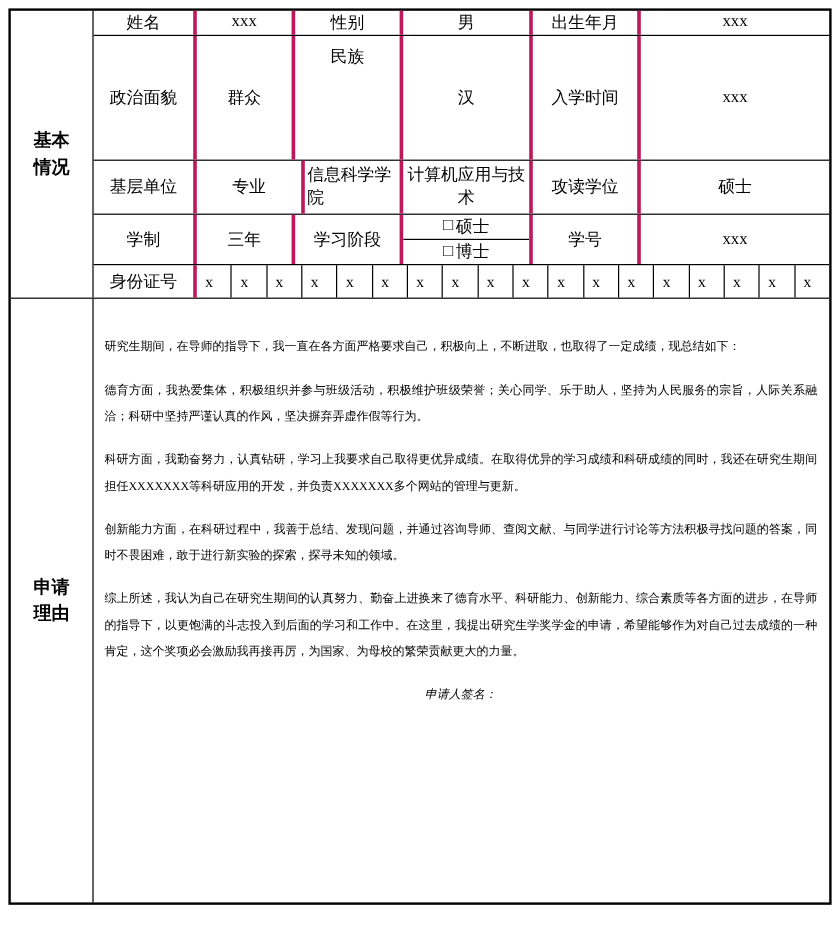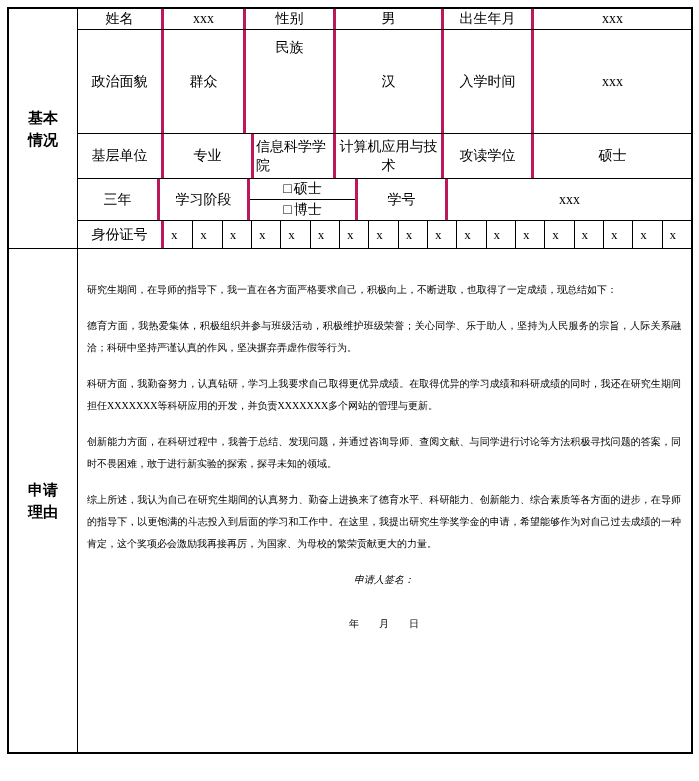--- a/index.html
+++ b/index.html
@@ -93,20 +93,21 @@
       <div class="trow r3">
         <div class="cell w1">基层单位</div>
         <div class="cell w3">专业</div>
         <div class="cell w2 leftwrap">信息科学学院</div>
         <div class="cell w4 wrapcenter">计算机应用与技术</div>
         <div class="cell w5">攻读学位</div>
         <div class="cell w6">硕士</div>
       </div>
 
       <div class="trow r4">
+        <div class="cell w1">学制</div>
         <div class="cell w2">三年</div>
         <div class="cell w3">学习阶段</div>
         <div class="cell w4 stack">
           <div>
             <span>□</span>
             <span>硕士</span>
           </div>
           <div>
             <span>□</span>
             <span>博士</span>
@@ -150,17 +151,16 @@
     </div>
     <div class="reason-cell">
       <div>
           <div class="para">研究生期间，在导师的指导下，我一直在各方面严格要求自己，积极向上，不断进取，也取得了一定成绩，现总结如下：</div>
           <div class="para">德育方面，我热爱集体，积极组织并参与班级活动，积极维护班级荣誉；关心同学、乐于助人，坚持为人民服务的宗旨，人际关系融洽；科研中坚持严谨认真的作风，坚决摒弃弄虚作假等行为。</div>
           <div class="para">科研方面，我勤奋努力，认真钻研，学习上我要求自己取得更优异成绩。在取得优异的学习成绩和科研成绩的同时，我还在研究生期间担任XXXXXXX等科研应用的开发，并负责XXXXXXX多个网站的管理与更新。</div>
           <div class="para">创新能力方面，在科研过程中，我善于总结、发现问题，并通过咨询导师、查阅文献、与同学进行讨论等方法积极寻找问题的答案，同时不畏困难，敢于进行新实验的探索，探寻未知的领域。</div>
           <div class="para">综上所述，我认为自己在研究生期间的认真努力、勤奋上进换来了德育水平、科研能力、创新能力、综合素质等各方面的进步，在导师的指导下，以更饱满的斗志投入到后面的学习和工作中。在这里，我提出研究生学奖学金的申请，希望能够作为对自己过去成绩的一种肯定，这个奖项必会激励我再接再厉，为国家、为母校的繁荣贡献更大的力量。</div>
         </div>
       <div class="sig-line">申请人签名：</div>
-      <div class="date-line">年　　月　　日</div>
     </div>
   </div>
 
 </div>
 
 </body></html>

